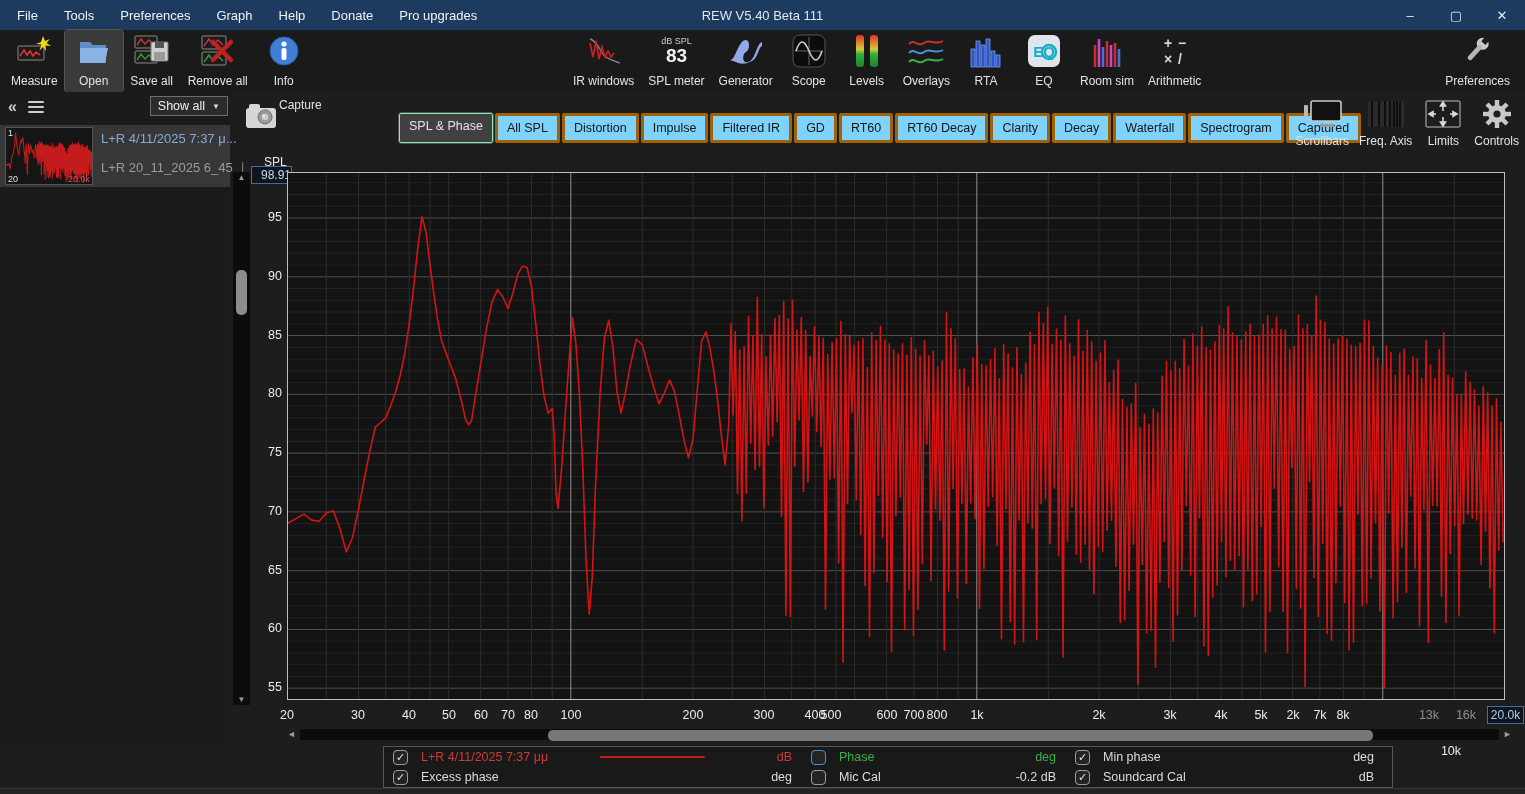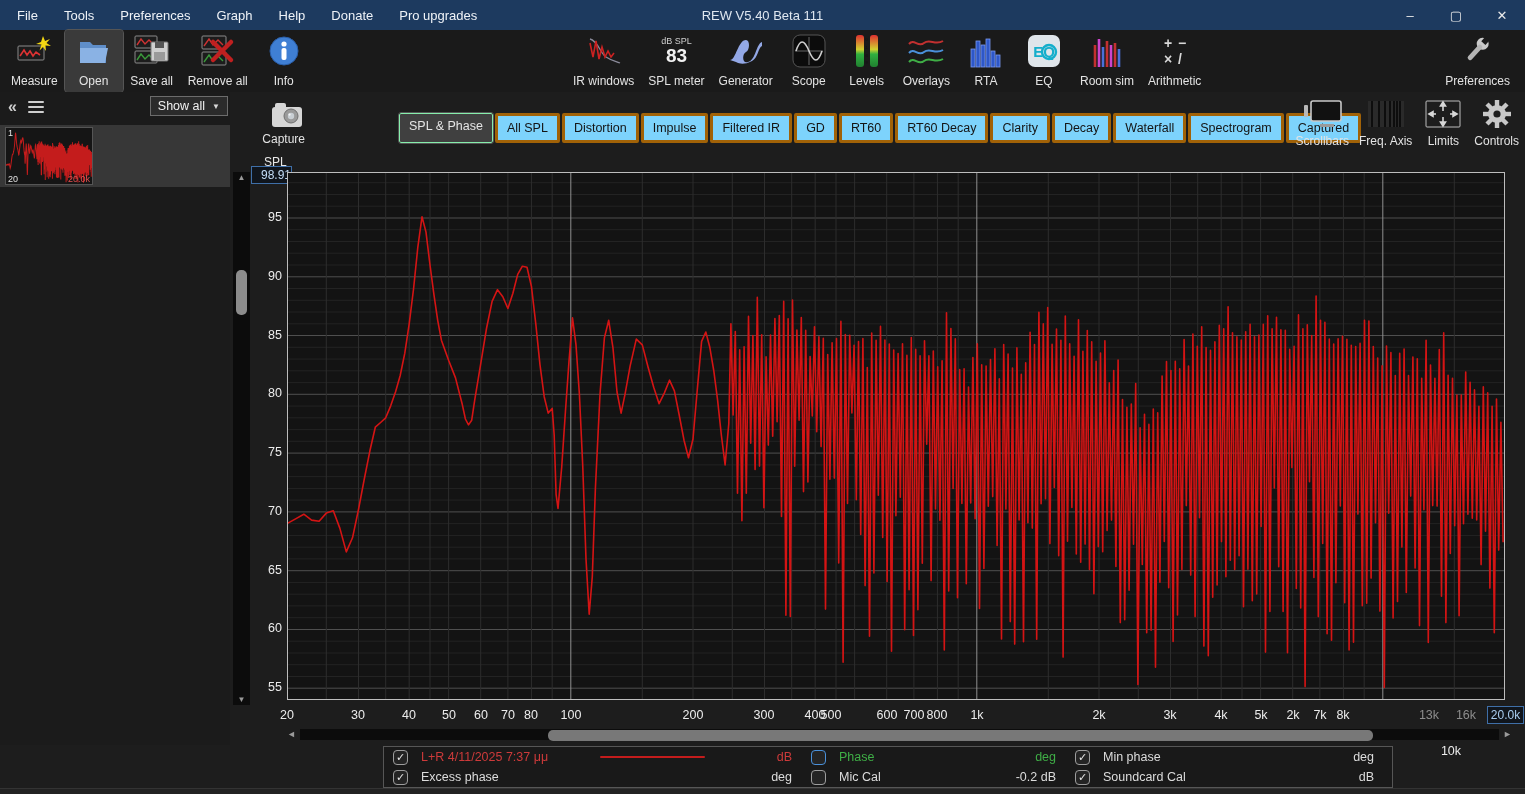--- a/index.html
+++ b/index.html
@@ -36,21 +36,21 @@
   #show-all .arr { font-size:8px; color:#d8d8d8; }
   #meas-row { position:absolute; left:0; top:33px; width:230px; height:62px; background:#373737; display:flex; }
   #meas-thumb { position:relative; width:88px; height:58px; margin:2px 0 0 5px; background:#151515; border:1px solid #555; }
   #meas-thumb .idx { position:absolute; left:2px; top:0; font-size:9px; color:#e8e8e8; }
   #meas-thumb .fmin { position:absolute; left:2px; bottom:0; font-size:9px; color:#e0e0e0; }
   #meas-thumb .fmax { position:absolute; right:2px; bottom:0; font-size:9px; color:#e05050; }
   #meas-labels { flex:1; padding:6px 2px 0 8px; display:flex; flex-direction:column; justify-content:space-between; height:58px; }
   .meas-name1 { font-size:13px; color:#87a9d9; white-space:nowrap; overflow:hidden; }
   .meas-name2 { font-size:13px; color:#9b9b9b; white-space:nowrap; overflow:hidden; padding-bottom:6px; }
   
-  #capture-btn { position:absolute; left:243px; top:96px; width:62px; height:54px; display:flex; flex-direction:column; align-items:flex-end; justify-content:space-between; padding:2px 0; }
+  #capture-btn { position:absolute; left:243px; top:96px; width:62px; height:54px; display:flex; flex-direction:row; align-items:flex-start; justify-content:space-between; padding:2px 0; }
   #tabs { position:absolute; left:399px; top:113px; display:flex; gap:2px; }
   .tab { font-size:12.5px; color:#141414; background:#7dd3fc; border:3px solid #a16207; border-radius:2px; padding:5px 9px 5px; white-space:nowrap; }
   .tab.selected { background:#404040; color:#e4e4e4; border:1px solid #86efac; outline:1px solid #555; }
   #right-btns { position:absolute; right:1px; top:96px; display:flex; }
   .rb { width:auto; min-width:52px; padding:0 5px; display:flex; flex-direction:column; align-items:center; justify-content:space-between; height:52px; }
   .rb .tb-label { padding-bottom:0; }
   
   #spl-axis-label { position:absolute; left:264px; top:155px; font-size:12px; color:#e8e8e8; }
   #spl-max-box { position:absolute; left:251px; top:166px; width:41px; height:18px; border:1px solid #3f6fa8; background:#10151c; color:#c3dcf5; font-size:12px; text-align:right; line-height:16px; }
   #vscroll { position:absolute; left:233px; top:172px; width:17px; height:533px; background:#0c0c0c; }
@@ -318,20 +318,24 @@
     </div>
     <div id="meas-row">
       <div id="meas-thumb">
         <svg id="thumb-svg" width="86" height="56" viewBox="0 0 1218 528" preserveAspectRatio="none">
             <rect x="0" y="0" width="1218" height="528" fill="#151515"></rect>
             <polyline points="0.0,351.6 8.6,346.9 16.8,342.2 24.6,348.1 32.1,349.3 39.3,341.1 46.3,338.7 52.9,356.4 59.3,379.9 65.5,365.8 71.5,337.5 77.3,307.0 82.9,278.8 88.3,255.2 93.6,250.5 98.7,245.8 103.6,234.1 108.5,220.0 113.2,203.5 117.8,181.2 122.2,151.8 126.6,116.5 130.8,75.4 135.0,44.8 139.0,60.1 143.0,93.0 146.9,122.4 150.7,148.3 154.4,168.2 161.6,188.2 168.5,205.9 175.1,231.7 178.4,247.0 181.5,252.9 184.7,248.2 187.7,228.2 193.7,191.8 199.5,156.5 205.1,129.4 210.5,117.7 215.8,124.7 220.9,136.5 225.9,121.2 230.7,102.4 235.4,94.2 240.0,95.3 244.4,114.2 248.8,151.8 253.0,192.9 257.2,224.7 261.2,241.1 265.2,236.4 267.2,263.5 269.1,322.3 271.0,336.4 274.7,295.2 278.4,240.0 282.0,189.4 285.5,145.9 289.0,172.9 292.4,222.3 295.7,292.9 299.0,386.9 302.2,442.2 305.3,404.6 308.4,316.4 313.0,222.3 317.4,165.9 321.7,148.3 325.9,175.3 330.0,220.0 334.1,241.1 338.0,222.3 343.1,194.1 349.3,167.1 355.3,172.9 361.1,195.3 366.7,215.3 372.1,231.7 377.3,221.1 382.5,208.2 387.4,218.8 392.3,243.5 397.0,268.2 401.5,285.8 406.0,267.0 410.4,216.4 414.6,169.4 418.8,160.0 422.8,175.3 426.8,198.8 430.6,228.2 434.4,263.5 438.1,292.9 441.8,251.7 443.9,151.8 446.1,243.0 448.3,159.5 450.5,321.2 452.7,177.8 454.9,348.8 457.1,174.8 459.3,321.3 461.5,144.4 463.7,271.3 465.9,163.5 468.1,297.4 470.3,125.4 472.5,294.1 474.7,162.8 476.9,335.7 479.1,184.9 481.3,273.1 483.5,163.1 485.7,264.3 487.9,146.5 490.1,249.8 492.3,143.5 494.5,344.5 496.7,129.2 498.9,443.2 501.1,146.8 503.3,444.5 505.5,128.0 507.7,294.2 509.9,158.1 512.1,248.2 514.3,145.6 516.5,319.6 518.7,158.4 520.9,310.0 523.1,184.5 525.3,243.9 527.5,154.8 529.7,259.7 531.9,164.8 534.1,274.6 536.3,166.2 538.5,437.1 540.7,182.5 542.9,307.3 545.1,170.7 547.3,306.1 549.5,166.5 551.7,390.9 553.9,149.4 556.1,490.3 558.3,162.5 560.5,331.5 562.7,163.3 564.9,240.9 567.1,173.4 569.3,327.7 571.5,169.6 573.7,362.4 575.9,166.5 578.1,413.6 580.3,195.5 582.5,464.3 584.7,161.0 586.9,401.0 589.1,168.3 591.3,323.3 593.5,154.4 595.7,365.4 597.9,168.0 600.1,409.5 602.3,172.0 604.5,479.2 606.7,178.0 608.9,343.7 611.1,181.5 613.3,325.3 615.5,171.8 617.7,457.7 619.9,183.4 622.1,417.8 624.3,165.6 626.5,463.4 628.7,177.4 630.9,437.7 633.1,183.9 635.3,391.2 637.5,168.8 639.7,272.2 641.9,183.9 644.1,408.6 646.3,179.0 648.5,337.0 650.7,194.9 652.9,348.2 655.1,188.8 657.3,478.0 659.5,140.8 661.7,418.9 663.9,156.5 666.1,316.5 668.3,166.8 670.5,425.8 672.7,197.6 674.9,331.5 677.1,196.7 679.3,411.8 681.5,215.0 683.7,330.9 685.9,185.5 688.1,346.7 690.3,171.7 692.5,436.4 694.7,192.8 696.9,396.5 699.1,194.0 701.3,334.3 703.5,187.6 705.7,324.6 707.9,176.8 710.1,373.4 712.3,206.9 714.5,466.9 716.7,172.5 718.9,337.1 721.1,182.1 723.3,449.6 725.5,196.1 727.7,472.1 729.9,175.9 732.1,347.9 734.3,202.3 736.5,469.8 738.7,190.7 740.9,350.8 743.1,160.3 745.3,356.1 747.5,172.5 749.7,467.2 751.9,140.3 754.1,331.7 756.3,151.9 758.5,326.8 760.7,135.6 762.9,371.6 765.1,172.4 767.3,315.4 769.5,157.1 771.7,383.7 773.9,168.3 776.1,485.1 778.3,144.1 780.5,369.2 782.7,171.9 784.9,335.4 787.1,184.2 789.3,382.0 791.5,147.8 793.7,390.3 795.9,179.3 798.1,372.1 800.3,158.6 802.5,397.5 804.7,169.7 806.9,421.7 809.1,189.4 811.3,374.6 813.5,181.0 815.7,379.8 817.9,168.7 820.1,358.5 822.3,210.8 824.5,348.1 826.7,198.5 828.9,394.5 831.1,188.1 833.3,450.6 835.5,227.5 837.7,447.7 839.9,235.3 842.1,418.2 844.3,232.1 846.5,372.2 848.7,211.6 850.9,512.4 853.1,255.8 855.3,392.4 857.5,242.3 859.7,460.8 861.9,252.4 864.1,458.3 866.3,237.1 868.5,495.3 870.7,240.7 872.9,410.3 875.1,204.0 877.3,369.5 879.5,189.5 881.7,415.8 883.9,198.6 886.1,469.4 888.3,189.3 890.5,443.0 892.7,196.7 894.9,397.5 897.1,167.5 899.3,333.6 901.5,194.0 903.7,403.1 905.9,162.1 908.1,444.6 910.3,174.2 912.5,345.7 914.7,154.7 916.9,474.1 919.1,175.5 921.3,483.8 923.5,178.4 925.7,425.3 927.9,169.9 930.1,412.9 932.3,153.2 934.5,369.6 936.7,156.7 938.9,404.7 941.1,134.8 943.3,388.3 945.5,160.8 947.7,397.5 949.9,164.9 952.1,383.7 954.3,168.0 956.5,434.7 958.7,159.8 960.9,397.3 963.1,152.2 965.3,428.8 967.5,164.8 969.7,422.0 971.9,163.0 974.1,354.5 976.3,152.4 978.5,480.1 980.7,143.7 982.9,439.4 985.1,156.7 987.3,315.9 989.5,145.3 991.7,394.7 993.9,157.9 996.1,439.5 998.3,158.4 1000.5,480.7 1002.7,177.2 1004.9,295.6 1007.1,174.3 1009.3,416.4 1011.5,142.9 1013.7,435.9 1015.9,156.8 1018.1,514.6 1020.3,152.7 1022.5,309.8 1024.7,163.5 1026.9,405.5 1029.1,124.0 1031.3,444.6 1033.5,148.2 1035.7,371.5 1037.9,150.4 1040.1,461.7 1042.3,167.0 1044.5,468.3 1046.7,172.0 1048.9,410.8 1051.1,166.9 1053.3,334.0 1055.5,164.2 1057.7,430.8 1059.9,167.3 1062.1,477.9 1064.3,173.3 1066.5,470.2 1068.7,174.6 1070.9,342.1 1073.1,171.4 1075.3,433.7 1077.5,148.3 1079.7,431.3 1081.9,149.1 1084.1,406.1 1086.3,174.6 1088.5,350.7 1090.7,186.1 1092.9,439.1 1095.1,193.9 1097.3,515.4 1099.5,174.1 1101.7,341.2 1103.9,180.5 1106.1,445.9 1108.3,203.5 1110.5,429.4 1112.7,181.3 1114.9,375.1 1117.1,177.1 1119.3,420.5 1121.5,203.6 1123.7,324.1 1125.9,185.1 1128.1,395.9 1130.3,186.7 1132.5,453.6 1134.7,206.2 1136.9,337.7 1139.1,168.2 1141.3,470.5 1143.5,193.0 1145.7,333.6 1147.9,206.2 1150.1,334.1 1152.3,177.5 1154.5,424.2 1156.7,160.8 1158.9,450.6 1161.1,203.3 1163.3,381.5 1165.5,206.3 1167.7,353.7 1169.9,223.1 1172.1,443.8 1174.3,223.1 1176.5,351.8 1178.7,200.0 1180.9,342.2 1183.1,210.2 1185.3,346.3 1187.5,217.9 1189.7,348.0 1191.9,234.3 1194.1,392.6 1196.3,214.9 1198.5,359.3 1200.7,220.7 1202.9,416.1 1205.1,234.3 1207.3,460.7 1209.5,227.0 1211.7,378.1 1213.9,250.3 1216.1,370.2" fill="none" stroke="#c41c1c" stroke-width="14"></polyline>
           </svg>
         <span class="idx">1</span>
         <span class="fmin">20</span>
         <span class="fmax">20.0k</span>
+      </div>
+      <div id="meas-labels">
+        <div class="meas-name1">L+R 4/11/2025 7:37 μ...</div>
+        <div class="meas-name2">L+R 20_11_2025 6_45 ｜</div>
       </div>
     </div>
   </div>
 
   <div id="capture-btn">
     <span class="tb-ico">
       <svg width="36" height="30" viewBox="0 0 36 30">
         <rect x="3" y="7" width="30" height="20" rx="3" fill="#d6d6d6"></rect>
         <rect x="6" y="3" width="11" height="6" rx="2" fill="#d6d6d6"></rect>
         <circle cx="22" cy="16" r="7" fill="#9a9a9a" stroke="#6f6f6f"></circle>

